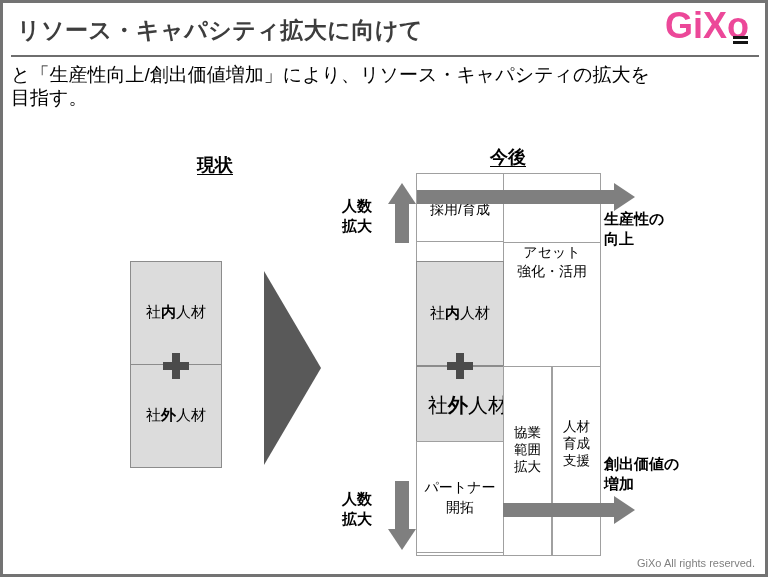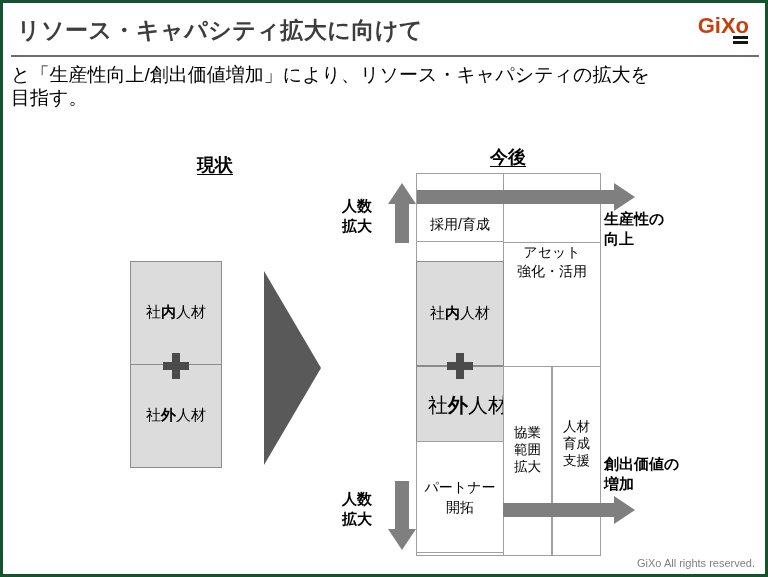--- a/index.html
+++ b/index.html
@@ -1,26 +1,26 @@
 <!DOCTYPE html>
 <html><head>
 <meta charset="utf-8">
 <style>
   html,body { margin:0; padding:0; background:#fff; }
   .slide {
     position:relative; width:768px; height:577px; box-sizing:border-box;
-    background:#ffffff; border:3px solid #14532d; overflow:hidden;
+    background:#ffffff; border:3px solid #737373; overflow:hidden;
     font-family:"Liberation Sans","DejaVu Sans",sans-serif; color:#000;
   }
   .abs { position:absolute; }
 
   
   .page-title { left:14px; top:12px; font-size:23px; font-weight:700; color:#3d3d3d; letter-spacing:0.5px; }
   .title-rule { left:8px; top:52px; width:748px; height:2px; background:#6e6e6e; }
-  .logo { top:6px; right:16px; font-size:22px; font-weight:800; color:#c2410c; line-height:34px; }
+  .logo { top:6px; right:16px; font-size:36px; font-weight:800; color:#ec4899; line-height:34px; }
   .logo-underline { position:absolute; right:1px; bottom:-1px; width:15px; height:8px;
     border-top:3px solid #141414; border-bottom:3px solid #141414; box-sizing:border-box; }
 
   
   .intro { left:8px; top:60px; width:752px; font-size:19px; line-height:23px; color:#000; }
 
   
   .section-label { font-size:18px; font-weight:700; text-decoration:underline; text-underline-offset:3px; }
   .current-label { left:194px; top:150px;text-align:center; }
   .future-label  { left:487px; top:142px; }
@@ -42,21 +42,21 @@
     border-top:97px solid transparent; border-bottom:97px solid transparent;
     border-left:57px solid #595959; }
 
   
   .outline { left:413px; top:170px; width:185px; height:383px; box-sizing:border-box;
     border:1px solid #a0a0a0; background:#fff; }
   .cell { box-sizing:border-box; border:1px solid #a0a0a0; background:#fff;
     display:flex; flex-direction:column; align-items:center; justify-content:center;
     font-size:14px; text-align:center; z-index:2; }
   .cell.gray { background:#dcdcdc; border-color:#8c8c8c; }
-  .recruit-cell  { left:413px; top:170px; width:88px; height:69px; justify-content:flex-end; padding-bottom:7px; }
+  .recruit-cell  { left:413px; top:170px; width:88px; height:69px; justify-content:flex-end; padding-bottom:22px; }
   .asset-cell    { left:500px; top:239px; width:98px; height:125px; justify-content:flex-start; line-height:19px; }
   .internal-cell { left:413px; top:258px; width:88px; height:105px; font-size:15px; }
   .external-cell { left:413px; top:363px; width:104px; height:78px;  font-size:20px; }
   .partner-cell  { left:413px; top:438px; width:88px; height:112px; line-height:20px; }
   .collab-cell   { left:500px; top:363px; width:49px; height:190px; padding-bottom:24px; line-height:17px; font-size:13.5px; }
   .support-cell  { left:549px; top:363px; width:49px; height:190px; padding-bottom:36px; line-height:17px; font-size:13.5px; }
 
   
   .shaft { background:#7f7f7f; z-index:6; }
   .up-shaft    { left:392px; top:201px; width:14px; height:39px; }

